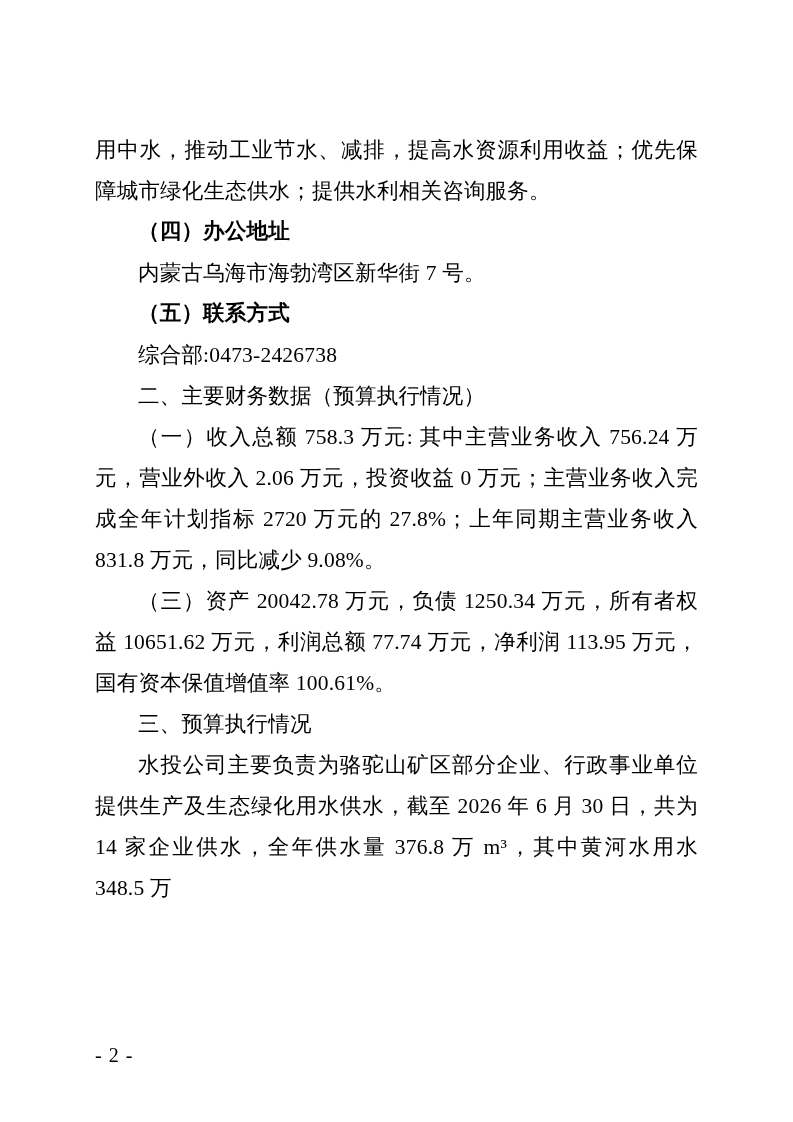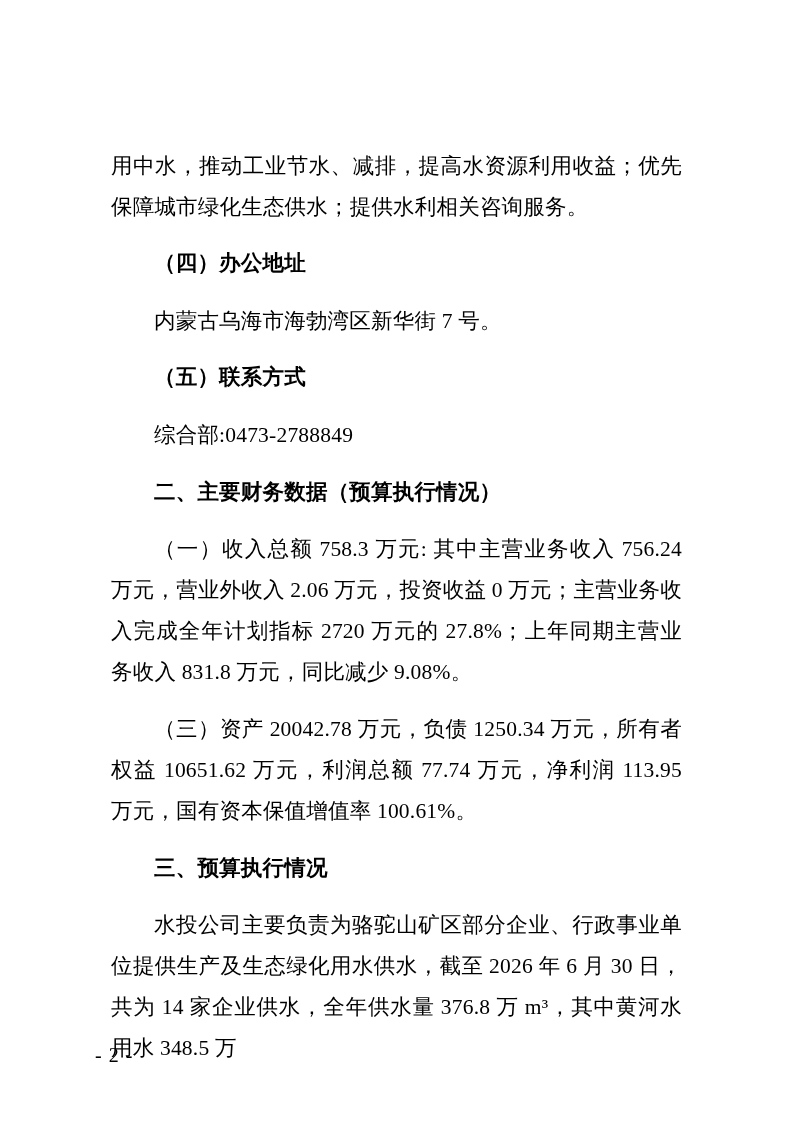--- a/index.html
+++ b/index.html
@@ -25,31 +25,31 @@
     padding: 130px 95px 40px 95px;
   }
   .doc-body {
     font-size: 21.5px;
     line-height: 41px;
     text-align: justify;
     text-justify: inter-ideograph;
     letter-spacing: 0.2px;
   }
   p {
-    margin: 16px;
+    margin: 0;
   }
   .para {
     text-indent: 2em;
   }
   .noindent {
     text-indent: 0;
   }
   .heading {
     text-indent: 2em;
-    font-weight: bold;
+    font-weight: normal;
   }
   .subheading {
     text-indent: 2em;
     font-weight: bold;
     font-family: Liberation Mono, monospace;
   }
   .footer {
     position: absolute;
     left: 95px;
     bottom: 55px;
@@ -60,21 +60,21 @@
 </style>
 </head>
 <body>
 
 <div class="page">
   <div class="doc-body">
     <p class="para noindent">用中水，推动工业节水、减排，提高水资源利用收益；优先保障城市绿化生态供水；提供水利相关咨询服务。</p>
     <p class="subheading">（四）办公地址</p>
     <p class="para">内蒙古乌海市海勃湾区新华街 7 号。</p>
     <p class="subheading">（五）联系方式</p>
-    <p class="para">综合部:0473-2788849</p>
+    <p class="para">综合部:0473-2426738</p>
     <p class="heading">二、主要财务数据（预算执行情况）</p>
     <p class="para">（一）收入总额 758.3 万元: 其中主营业务收入 756.24 万元，营业外收入 2.06 万元，投资收益 0 万元；主营业务收入完成全年计划指标 2720 万元的 27.8%；上年同期主营业务收入 831.8 万元，同比减少 9.08%。</p>
     <p class="para">（三）资产 20042.78 万元，负债 1250.34 万元，所有者权益 10651.62 万元，利润总额 77.74 万元，净利润 113.95 万元，国有资本保值增值率 100.61%。</p>
     <p class="heading">三、预算执行情况</p>
     <p class="para">水投公司主要负责为骆驼山矿区部分企业、行政事业单位提供生产及生态绿化用水供水，截至 2026 年 6 月 30 日，共为 14 家企业供水，全年供水量 376.8 万 m³，其中黄河水用水 348.5 万</p>
   </div>
   <div class="footer">- 2 -</div>
 </div>
 
 </body></html>

